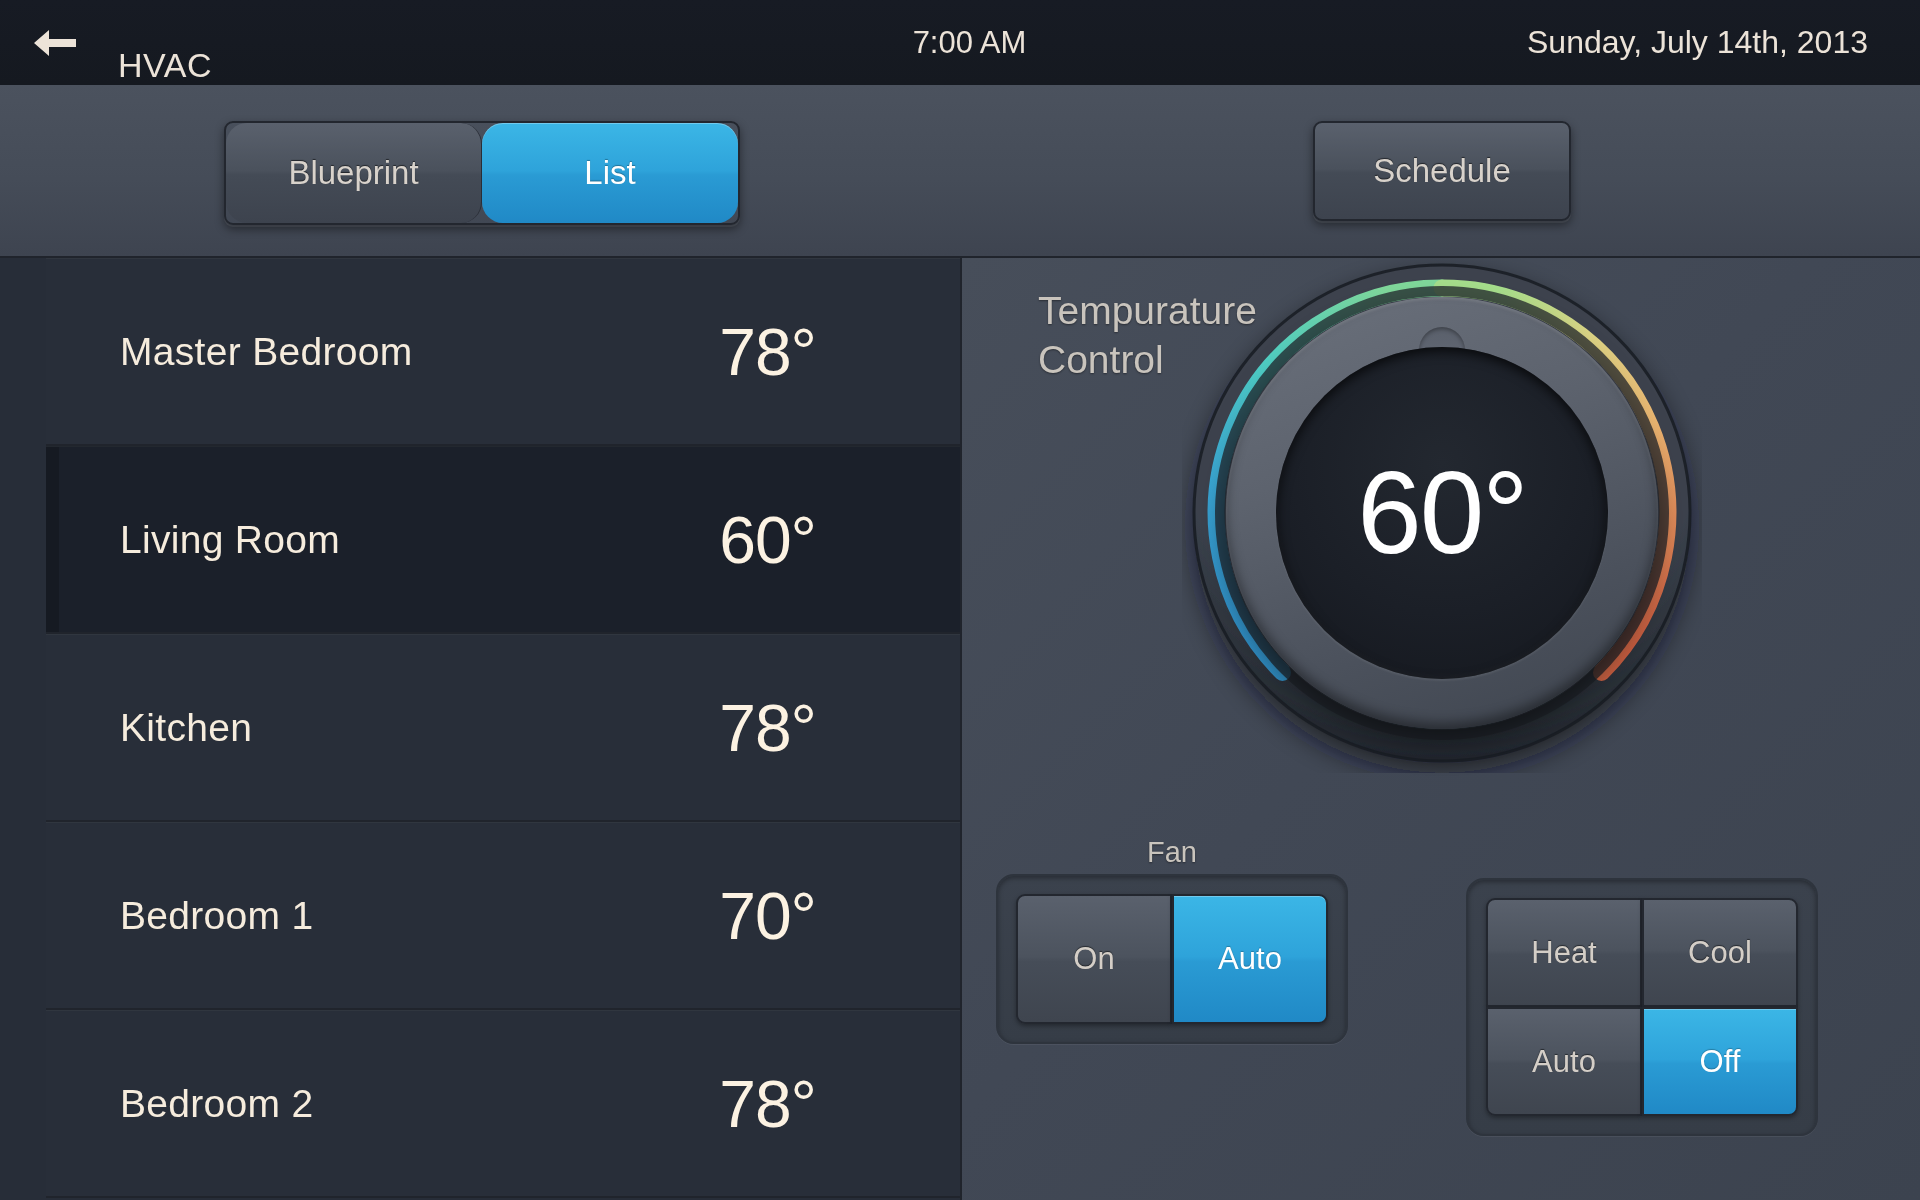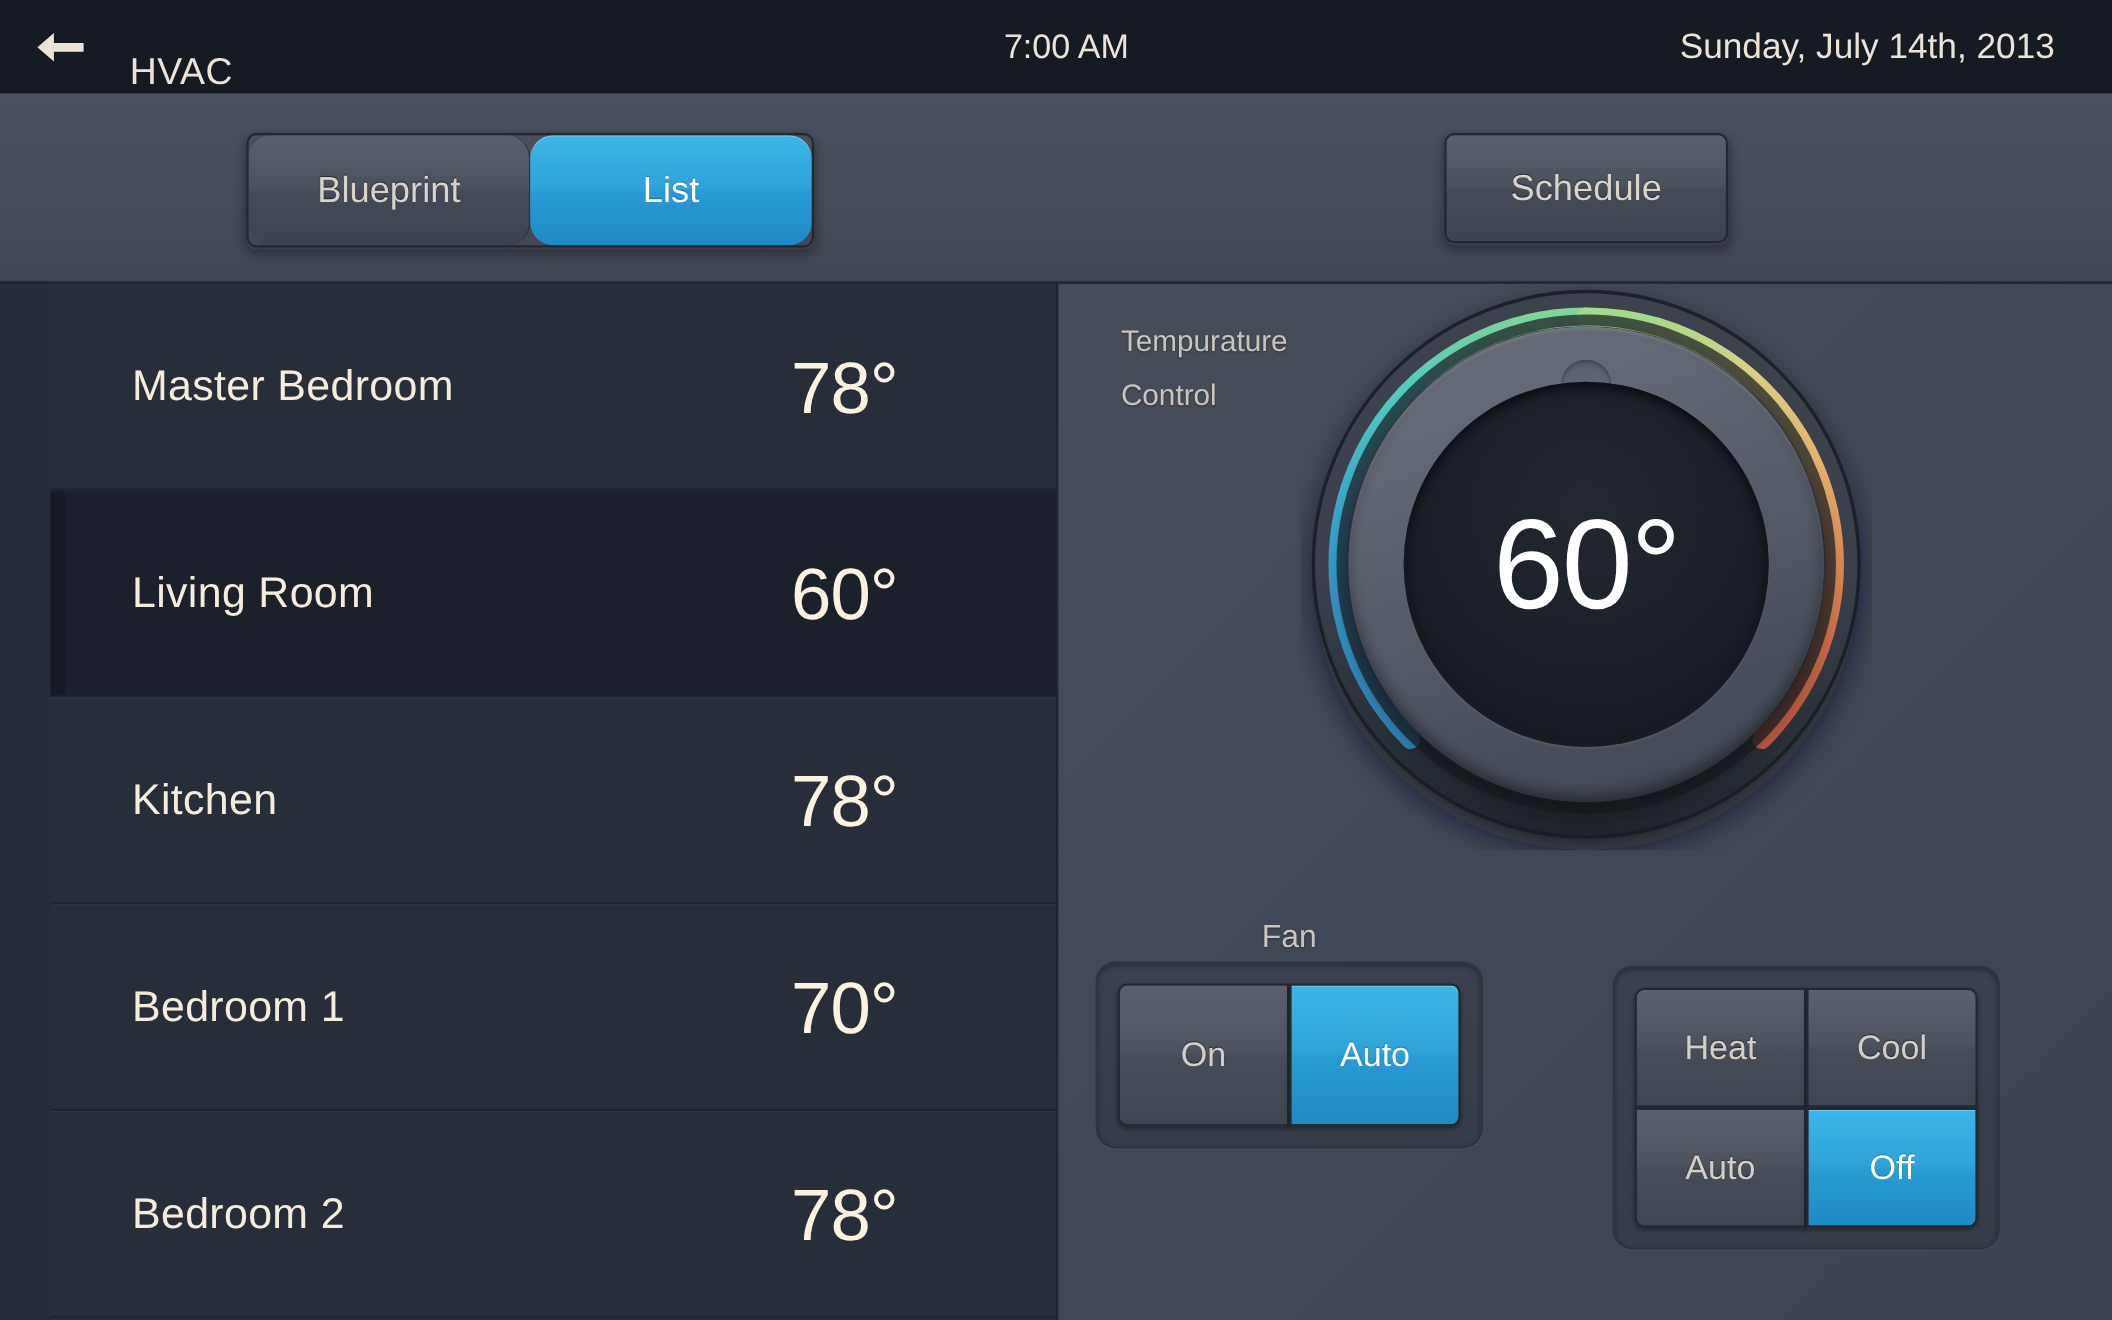--- a/index.html
+++ b/index.html
@@ -109,22 +109,22 @@
   }
 
   
   .control-panel {
     position:absolute; left:960px; top:258px; width:960px; height:942px;
     background:linear-gradient(135deg,#474e5a 0%, #414855 45%, #3c434f 100%);
     border-left:2px solid #20242c;
     overflow:hidden;
   }
   .panel-title {
-    position:absolute; left:57px; top:28px;
-    font-size:27px; line-height:49px; color:#c9c4bd;
+    position:absolute; left:76px; top:28px;
+    font-size:39px; line-height:49px; color:#c9c4bd;
     text-shadow:0 1px 2px rgba(0,0,0,.4);
     width:230px;
   }
 
   
   .dial-wrap { position:absolute; left:220px; top:-5px; width:520px; height:520px; }
   .dial-arc { position:absolute; left:0; top:0; }
   .knob-ring {
     position:absolute; left:44px; top:44px; width:432px; height:432px;
     border-radius:50%;

